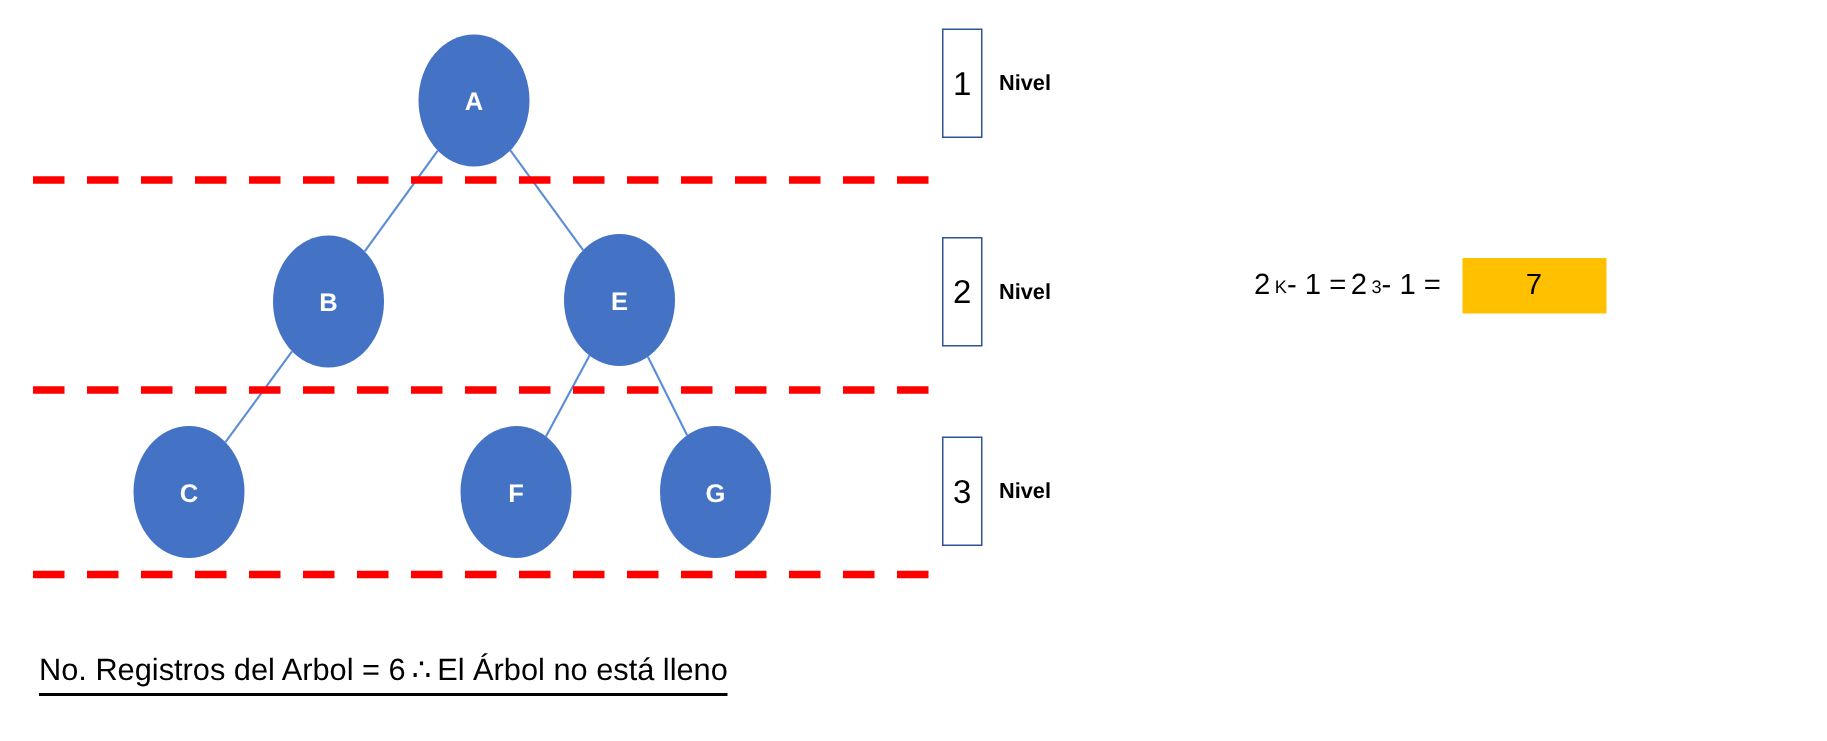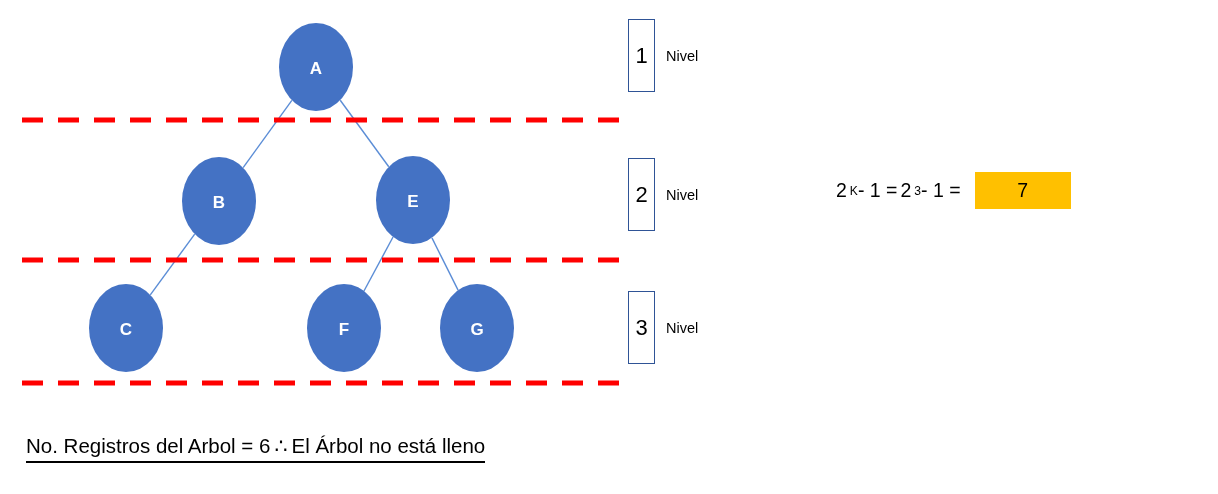--- a/index.html
+++ b/index.html
@@ -51,21 +51,21 @@
     align-items: center;
     justify-content: center;
     font-size: 22px;
     color: #000000;
     font-family: "Liberation Sans", sans-serif;
     box-sizing: border-box;
   }
   .level-word {
     margin-left: 11px;
     font-size: 14.5px;
-    font-weight: normal;
+    font-weight: bold;
     color: #000000;
     white-space: nowrap;
   }
 
   
   #full-tree-caption {
     position: absolute;
     left: 752px;
     top: 112px;
     font-size: 20.5px;

